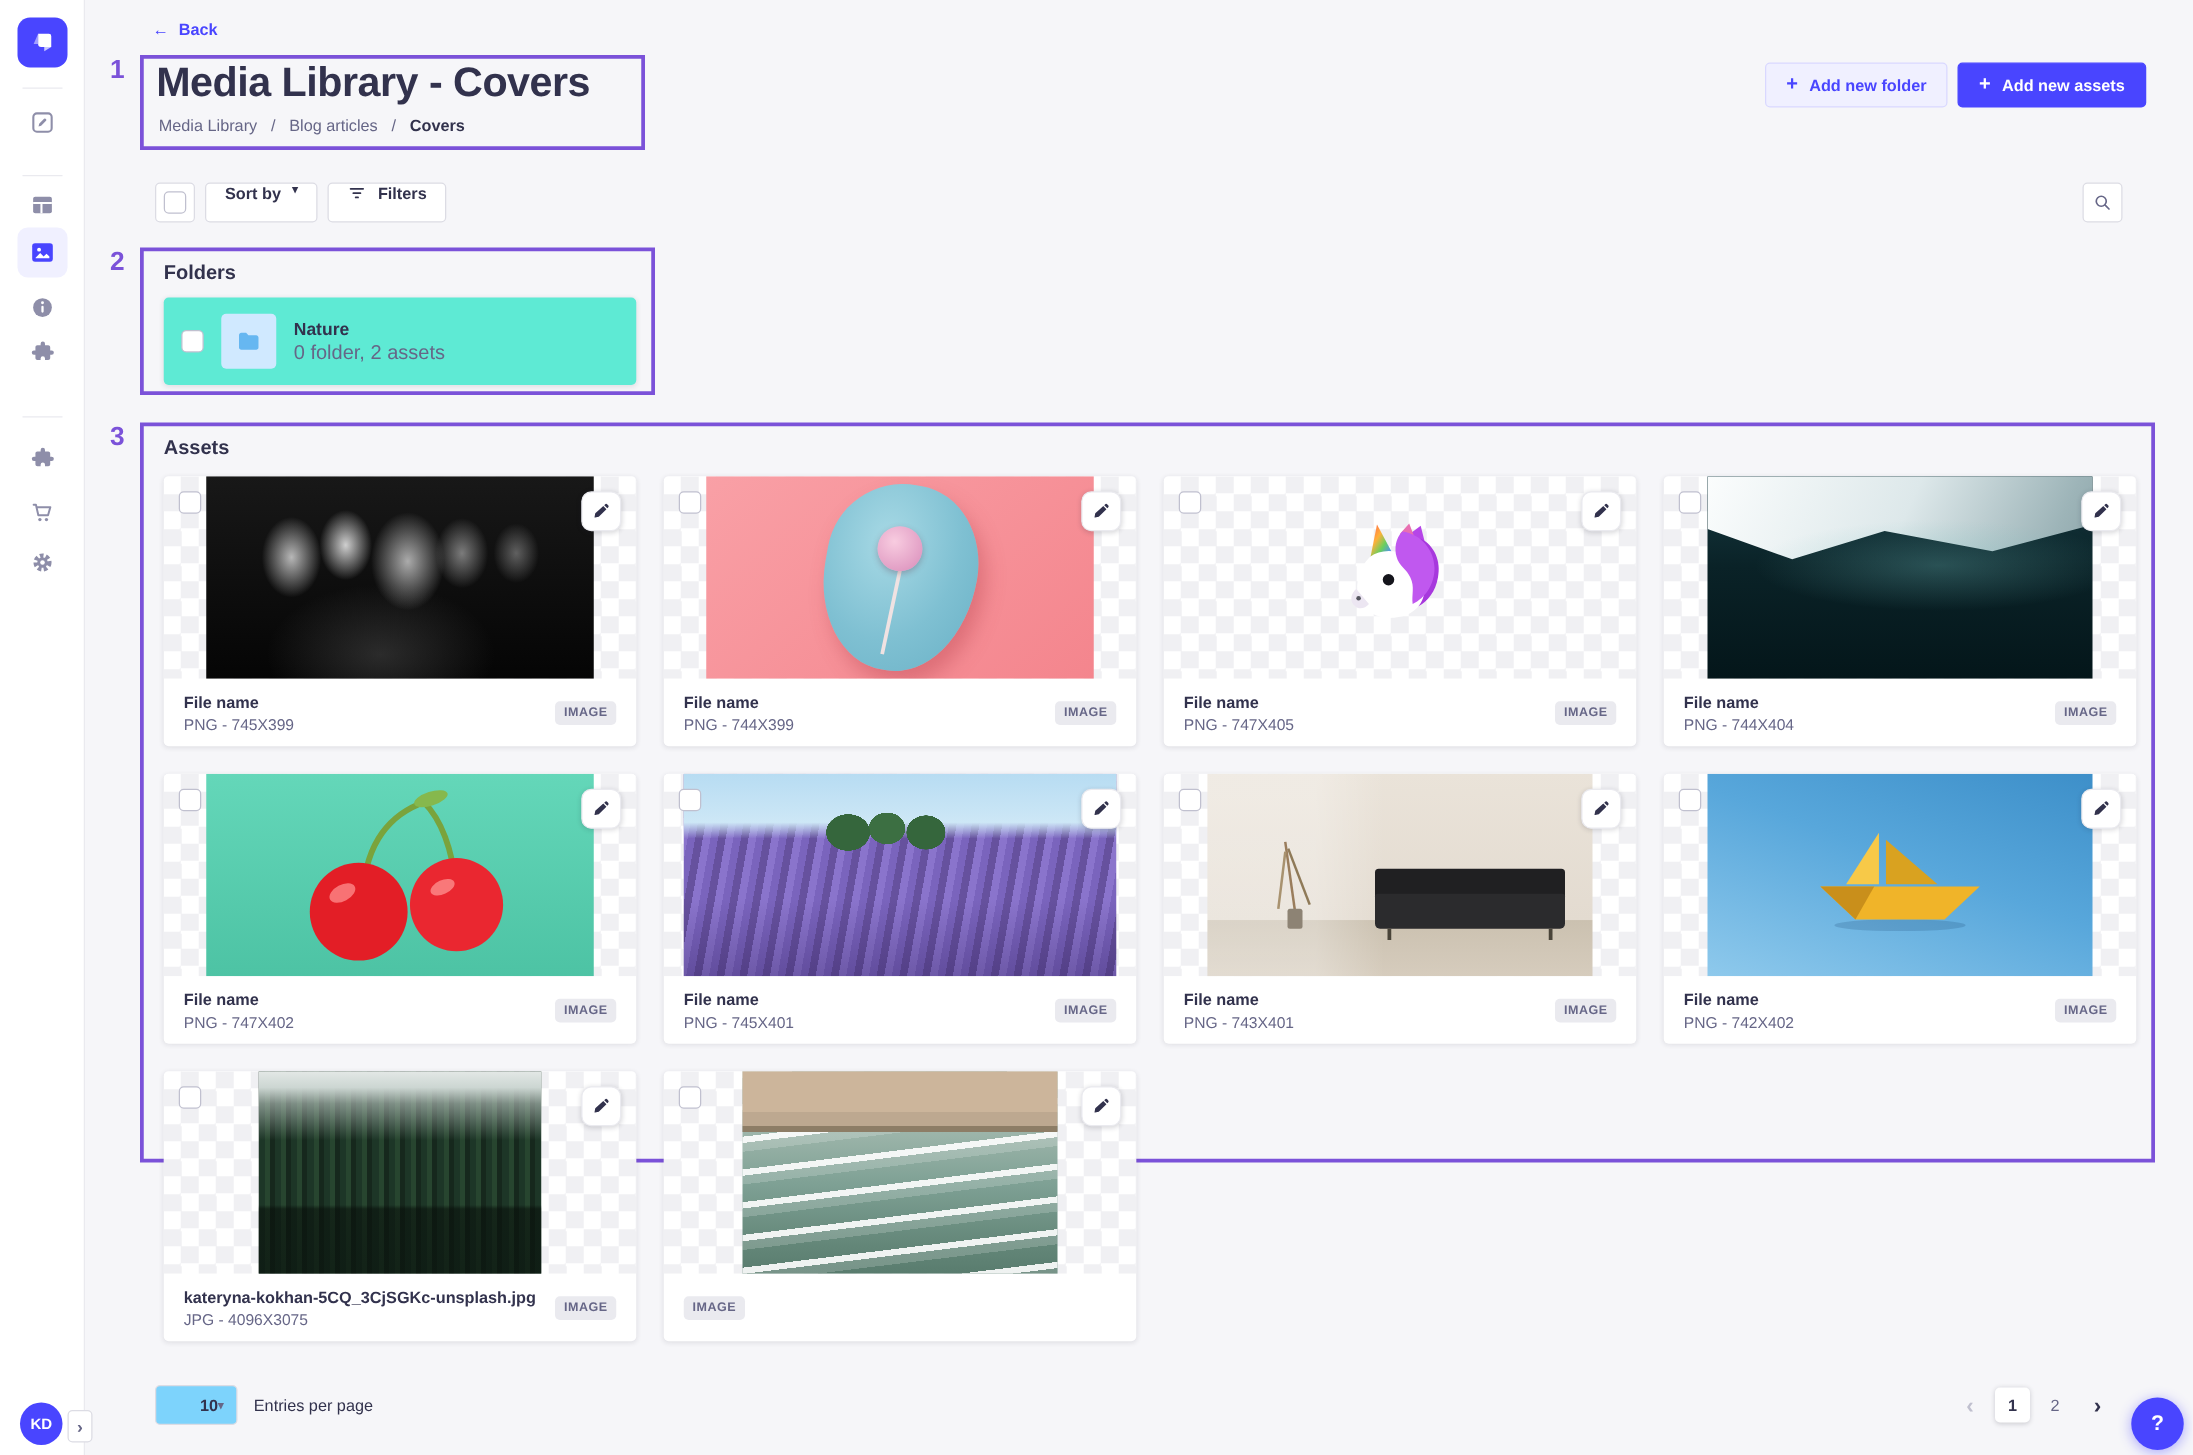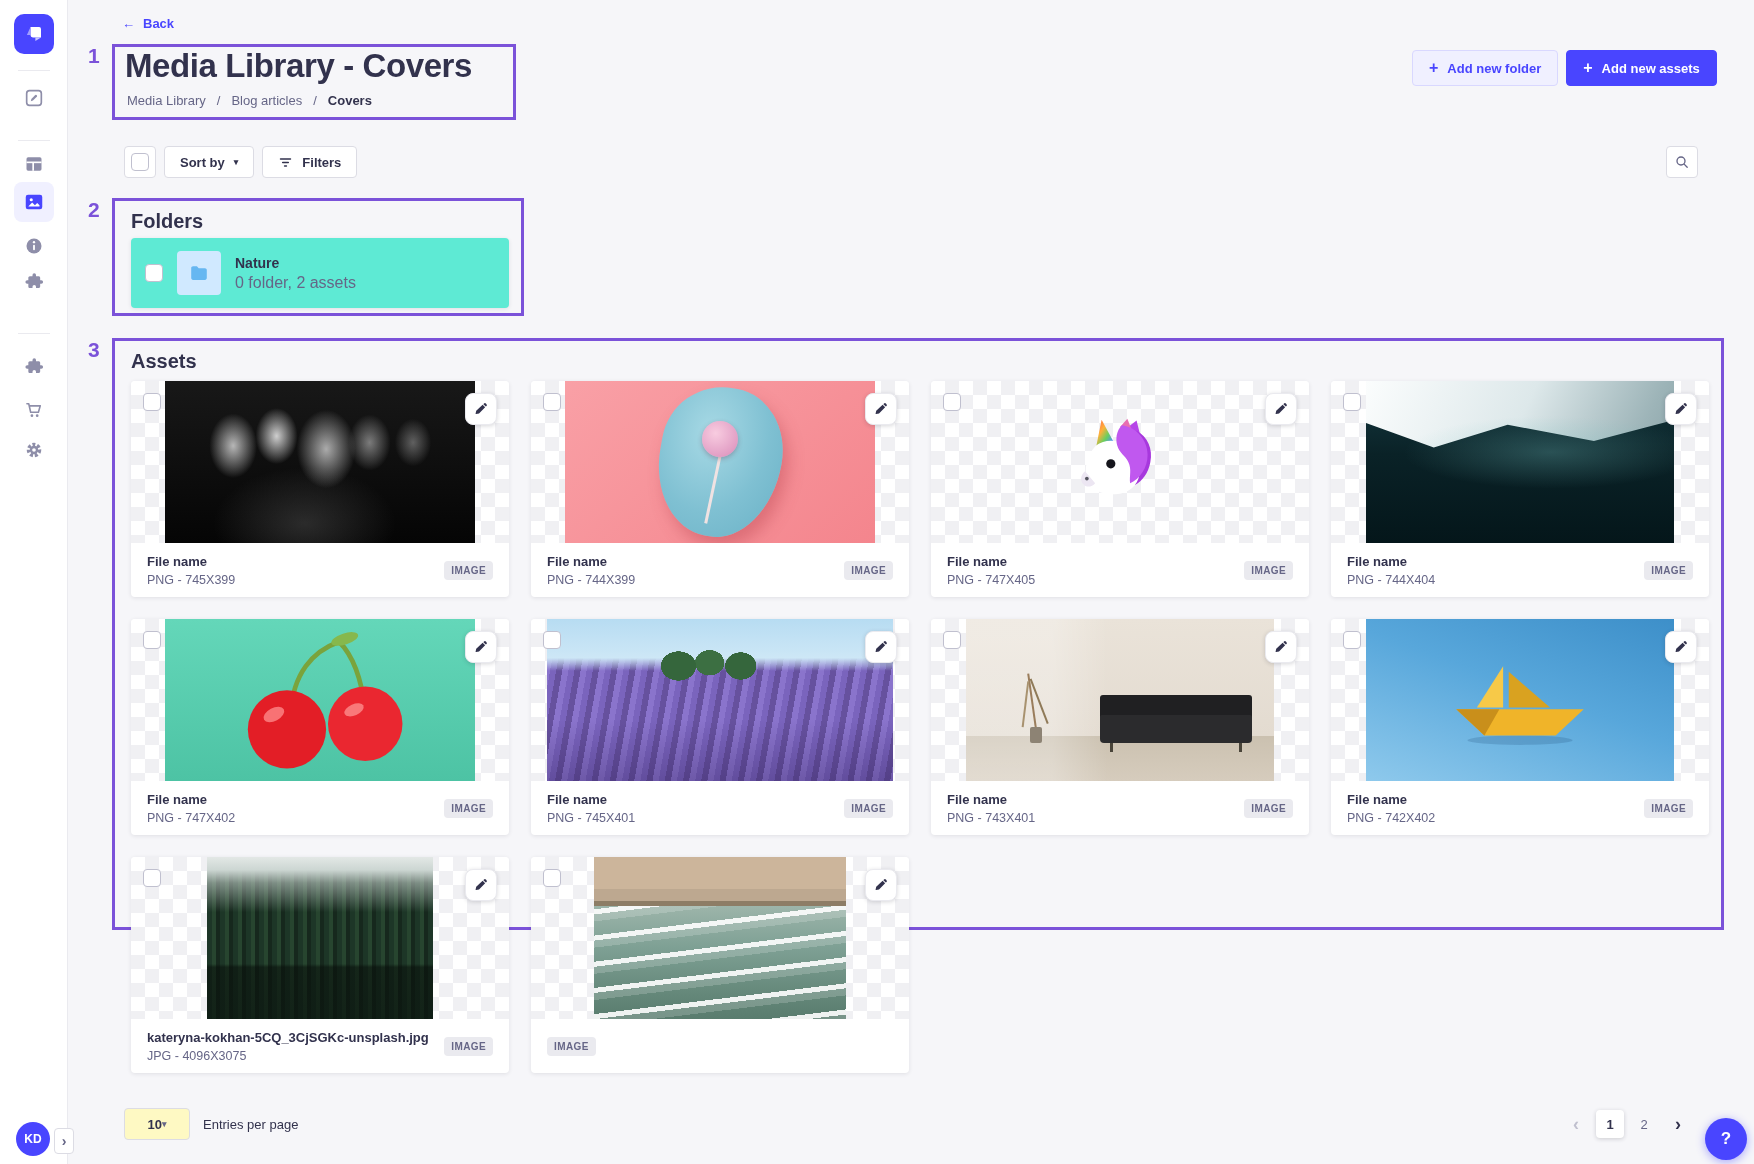--- a/index.html
+++ b/index.html
@@ -27,26 +27,26 @@
   .crumb.current { color:#32324d; font-weight:700; }
   .header-actions { position:absolute; top:50px; left:1412px; display:flex; gap:8px; }
   .btn { height:36px; border-radius:4px; font-size:13px; font-weight:600; display:flex; align-items:center; gap:9px; padding:0 16px; cursor:pointer; font-family:inherit; }
   .btn .plus { font-size:16px; font-weight:600; line-height:1; }
   .btn-secondary { background:#f0f0ff; border:1px solid #d9d8ff; color:#4945ff; }
   .btn-primary { background:#4945ff; border:1px solid #4945ff; color:#fff; }
   
   .toolbar { position:absolute; left:124px; top:146px; display:flex; gap:8px; align-items:center; }
   .check-wrap { width:32px; height:32px; background:#fff; border:1px solid #dcdce4; border-radius:4px; display:flex; align-items:center; justify-content:center; }
   .checkbox { width:18px; height:18px; border:1px solid #c0c0cf; border-radius:4px; background:#fff; cursor:pointer; display:inline-block; }
-  .tbtn { height:32px; background:#fff; border:1px solid #dcdce4; border-radius:4px; color:#32324d; font-size:13px; font-weight:600; display:flex; align-items:center; gap:9px; padding:0 15px; cursor:pointer; font-family:inherit; }
+  .tbtn { height:32px; background:#fff; border:1px solid #dcdce4; border-radius:4px; color:#32324d; font-size:13px; font-weight:600; display:flex; gap:9px; padding:0 15px; cursor:pointer; font-family:inherit; }
   .caret { font-size:9px; color:#32324d; line-height:1; }
   .search-btn { position:absolute; left:1666px; top:146px; width:32px; height:32px; background:#fff; border:1px solid #dcdce4; border-radius:4px; display:flex; align-items:center; justify-content:center; cursor:pointer; }
   
   .ann2 { left:112px; top:198px; width:412px; height:118px; }
-  .section-title { position:absolute; left:16px; top:9px; font-size:20px; font-weight:600; color:#32324d; }
+  .section-title { position:absolute; left:16px; top:9px; font-size:16px; font-weight:600; color:#32324d; }
   .folder-card { position:absolute; left:16px; top:37px; width:378px; height:70px; background:#5eead4; border-radius:4px; box-shadow:0 1px 4px rgba(33,33,52,.1); display:flex; align-items:center; padding:0 14px; gap:14px; cursor:pointer; }
   .folder-ic { width:44px; height:44px; background:#d0e9ff; border-radius:4px; display:flex; align-items:center; justify-content:center; }
   .folder-name { font-size:14px; font-weight:600; color:#32324d; }
   .folder-meta { font-size:16px; color:#666687; margin-top:3px; }
   
   .ann3 { left:112px; top:338px; width:1612px; height:592px; }
   .grid { position:absolute; left:16px; top:40px; display:grid; grid-template-columns:repeat(4,378px); gap:22px; }
   .card { width:378px; height:216px; background:#fff; border-radius:4px; box-shadow:0 1px 4px rgba(33,33,52,.1); position:relative; cursor:pointer; }
   .card .checkbox { position:absolute; top:12px; left:12px; z-index:3; }
   .edit-btn { position:absolute; top:12px; right:12px; width:32px; height:32px; background:#fff; border:1px solid #eaeaef; border-radius:8px; box-shadow:0 1px 4px rgba(33,33,52,.18); z-index:3; display:flex; align-items:center; justify-content:center; cursor:pointer; }
@@ -102,21 +102,21 @@
   .t-forest { width:226px; background:
     linear-gradient(180deg,#e3e8e6 0%,#ccd6d2 8%, rgba(204,214,210,.55) 16%, rgba(0,0,0,0) 34%),
     linear-gradient(180deg, rgba(0,0,0,0) 66%, rgba(6,12,8,.55) 68%, rgba(10,20,14,.7) 100%),
     repeating-linear-gradient(90deg,#1d3627 0 5px,#27452f 5px 9px,#16281d 9px 13px); }
   .t-beach { width:252px; background:
     linear-gradient(180deg,#ccb59b 0 20%, #bda890 20% 27%, #8d7d66 27% 30%, rgba(0,0,0,0) 30%),
     repeating-linear-gradient(173deg, rgba(255,255,255,.9) 0 5px, rgba(255,255,255,.18) 5px 12px, rgba(255,255,255,0) 12px 26px),
     linear-gradient(180deg,#9db5aa 30%,#7fa195 55%,#648779 85%,#597c6e 100%); }
   
   .per-page { position:absolute; left:124px; top:1108px; display:flex; align-items:center; gap:13px; }
-  .select { width:66px; height:32px; background:#fef9c3; border:1px solid #dcdce4; border-radius:4px; display:flex; align-items:center; justify-content:center; padding:0 10px; font-size:13px; font-weight:600; color:#32324d; cursor:pointer; }
+  .select { width:66px; height:32px; background:#7dd3fc; border:1px solid #dcdce4; border-radius:4px; display:flex; align-items:center; justify-content:flex-end; padding:0 10px; font-size:13px; font-weight:600; color:#32324d; cursor:pointer; }
   .pp-label { font-size:13px; color:#32324d; }
   .pagination { position:absolute; top:1108px; left:1562px; height:32px; display:flex; align-items:center; gap:6px; }
   .pg { width:28px; height:28px; display:flex; align-items:center; justify-content:center; font-size:13px; cursor:pointer; }
   .pg-prev { color:#c0c0cf; font-size:18px; font-weight:700; }
   .pg-current { background:#fff; border-radius:4px; box-shadow:0 1px 4px rgba(33,33,52,.2); font-weight:700; color:#32324d; }
   .pg-2 { color:#666687; }
   .pg-next { color:#32324d; font-size:18px; font-weight:700; }
   .help-btn { position:absolute; left:1705px; top:1118px; width:42px; height:42px; border-radius:50%; background:#4945ff; color:#fff; font-size:17px; font-weight:700; border:none; box-shadow:0 2px 10px rgba(73,69,255,.45); display:flex; align-items:center; justify-content:center; cursor:pointer; font-family:inherit; }
 </style>
 </head>

